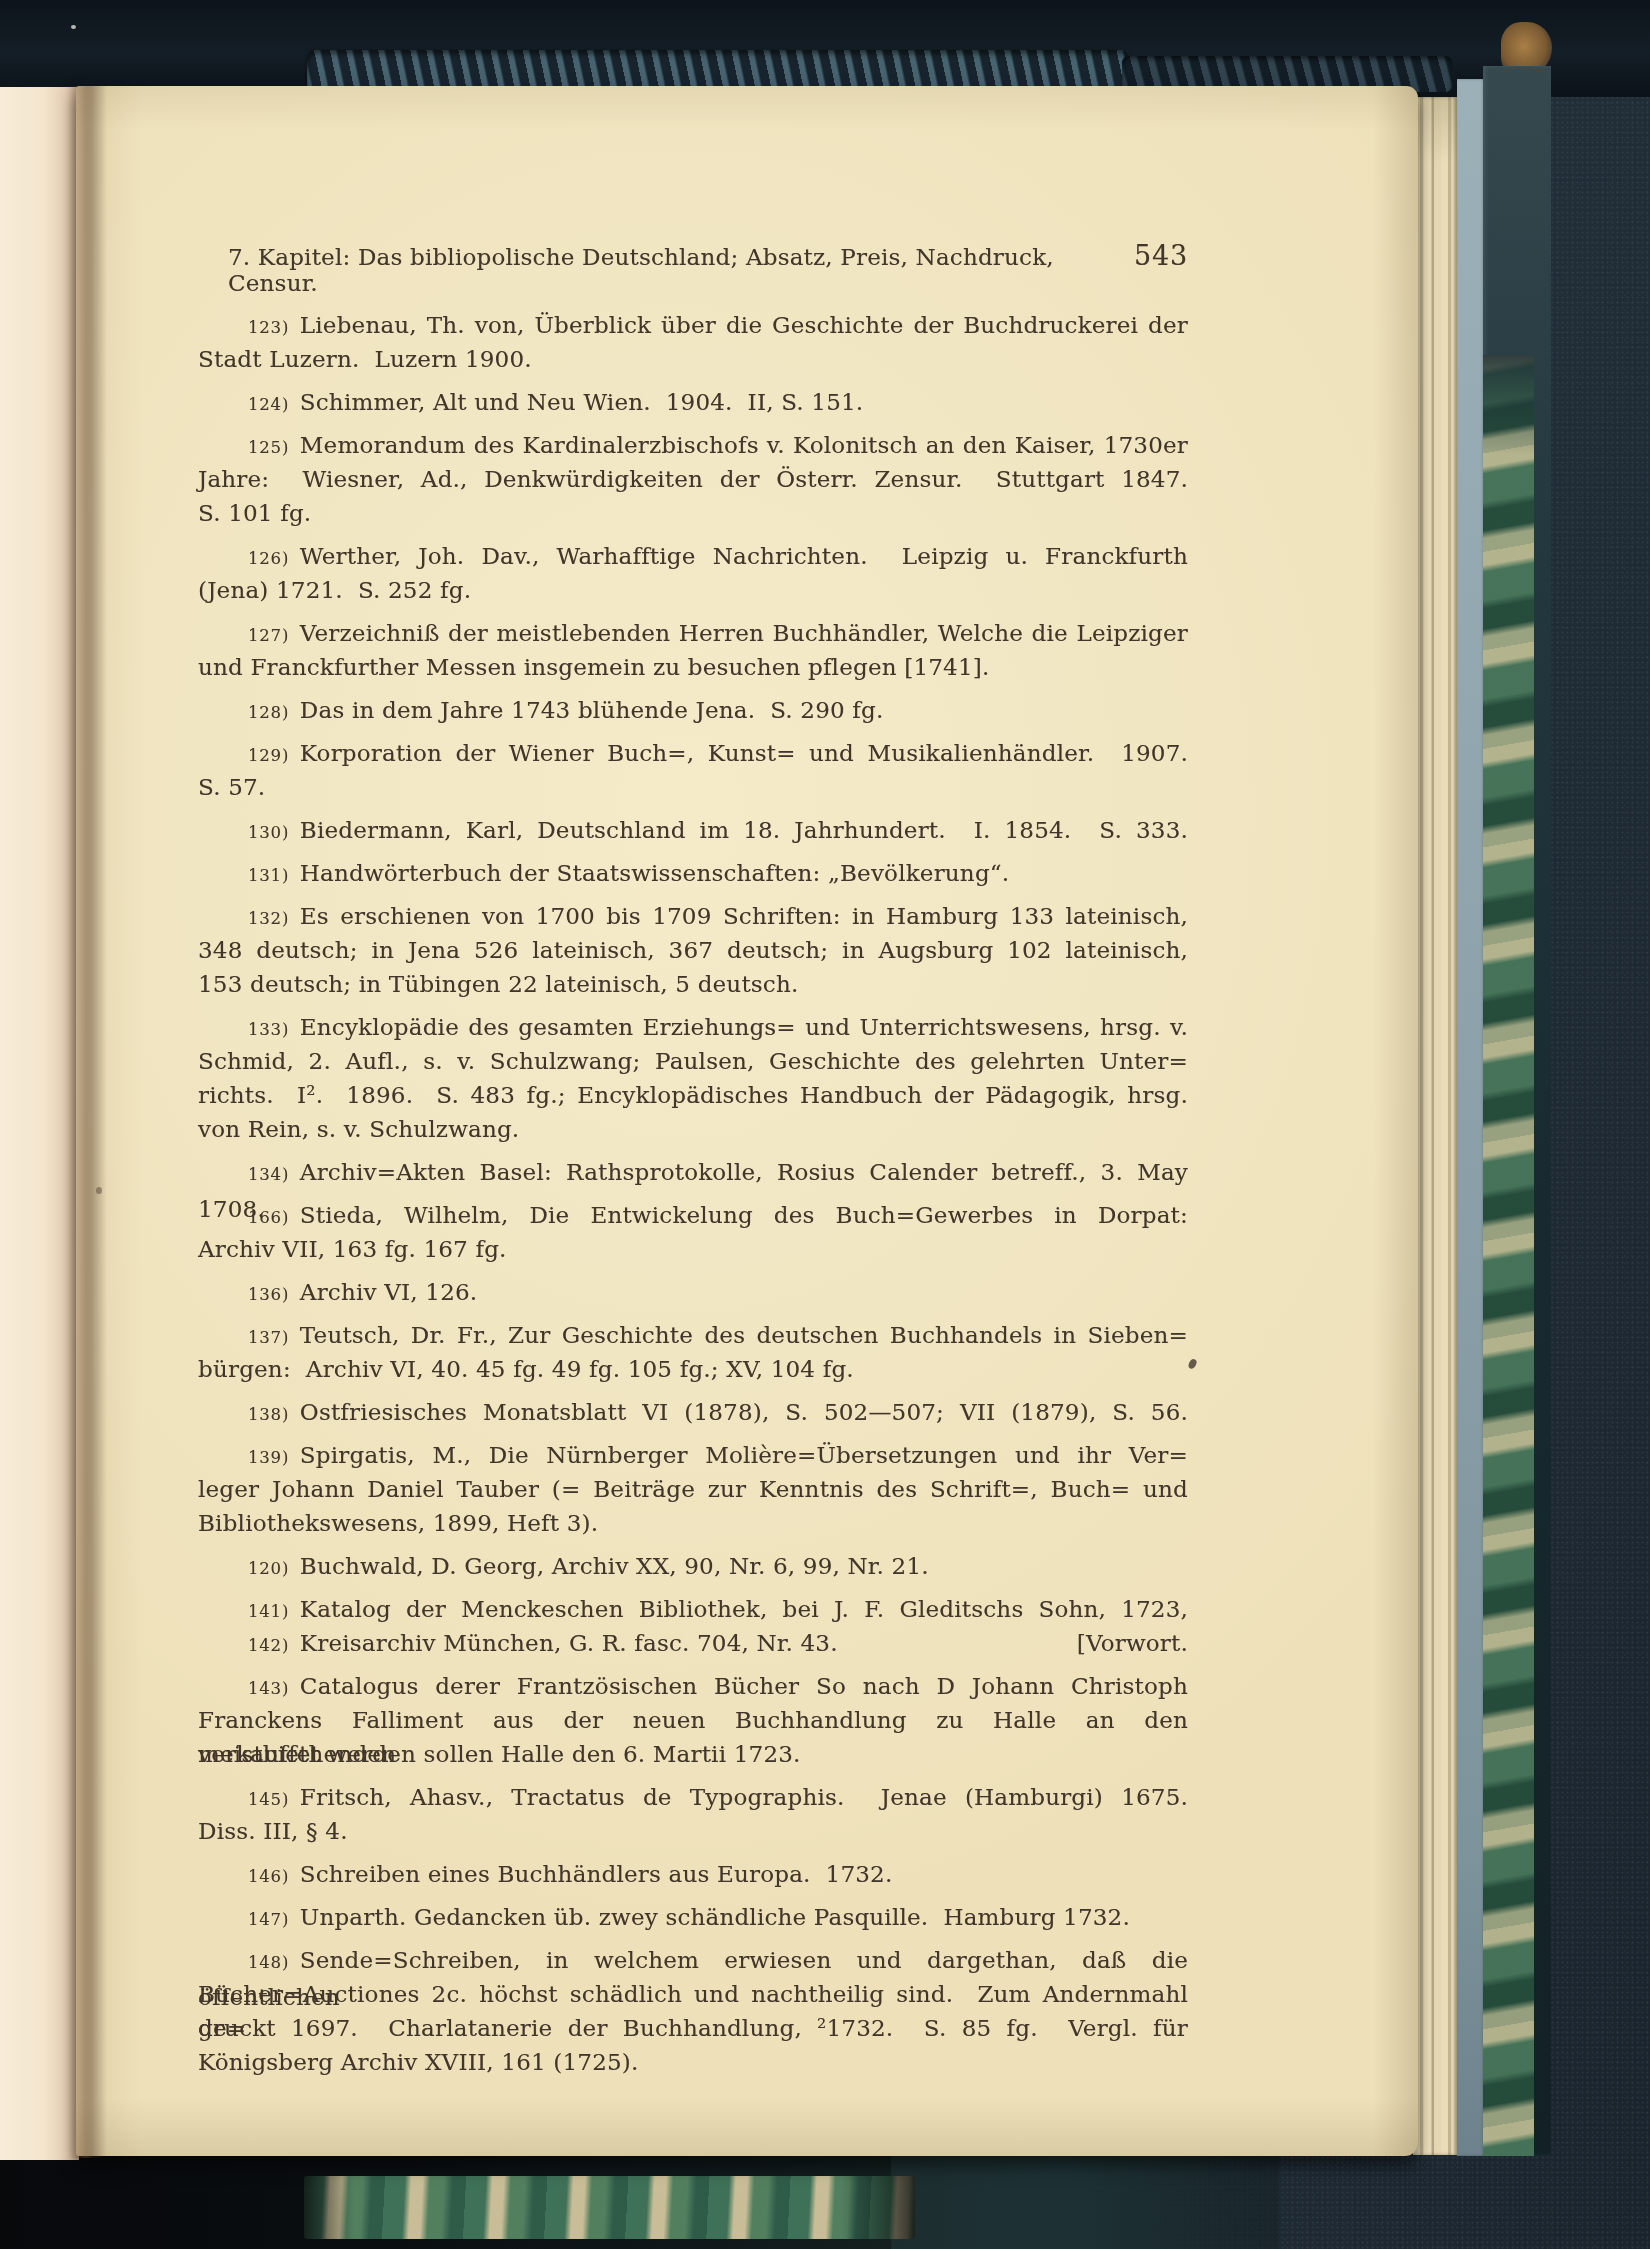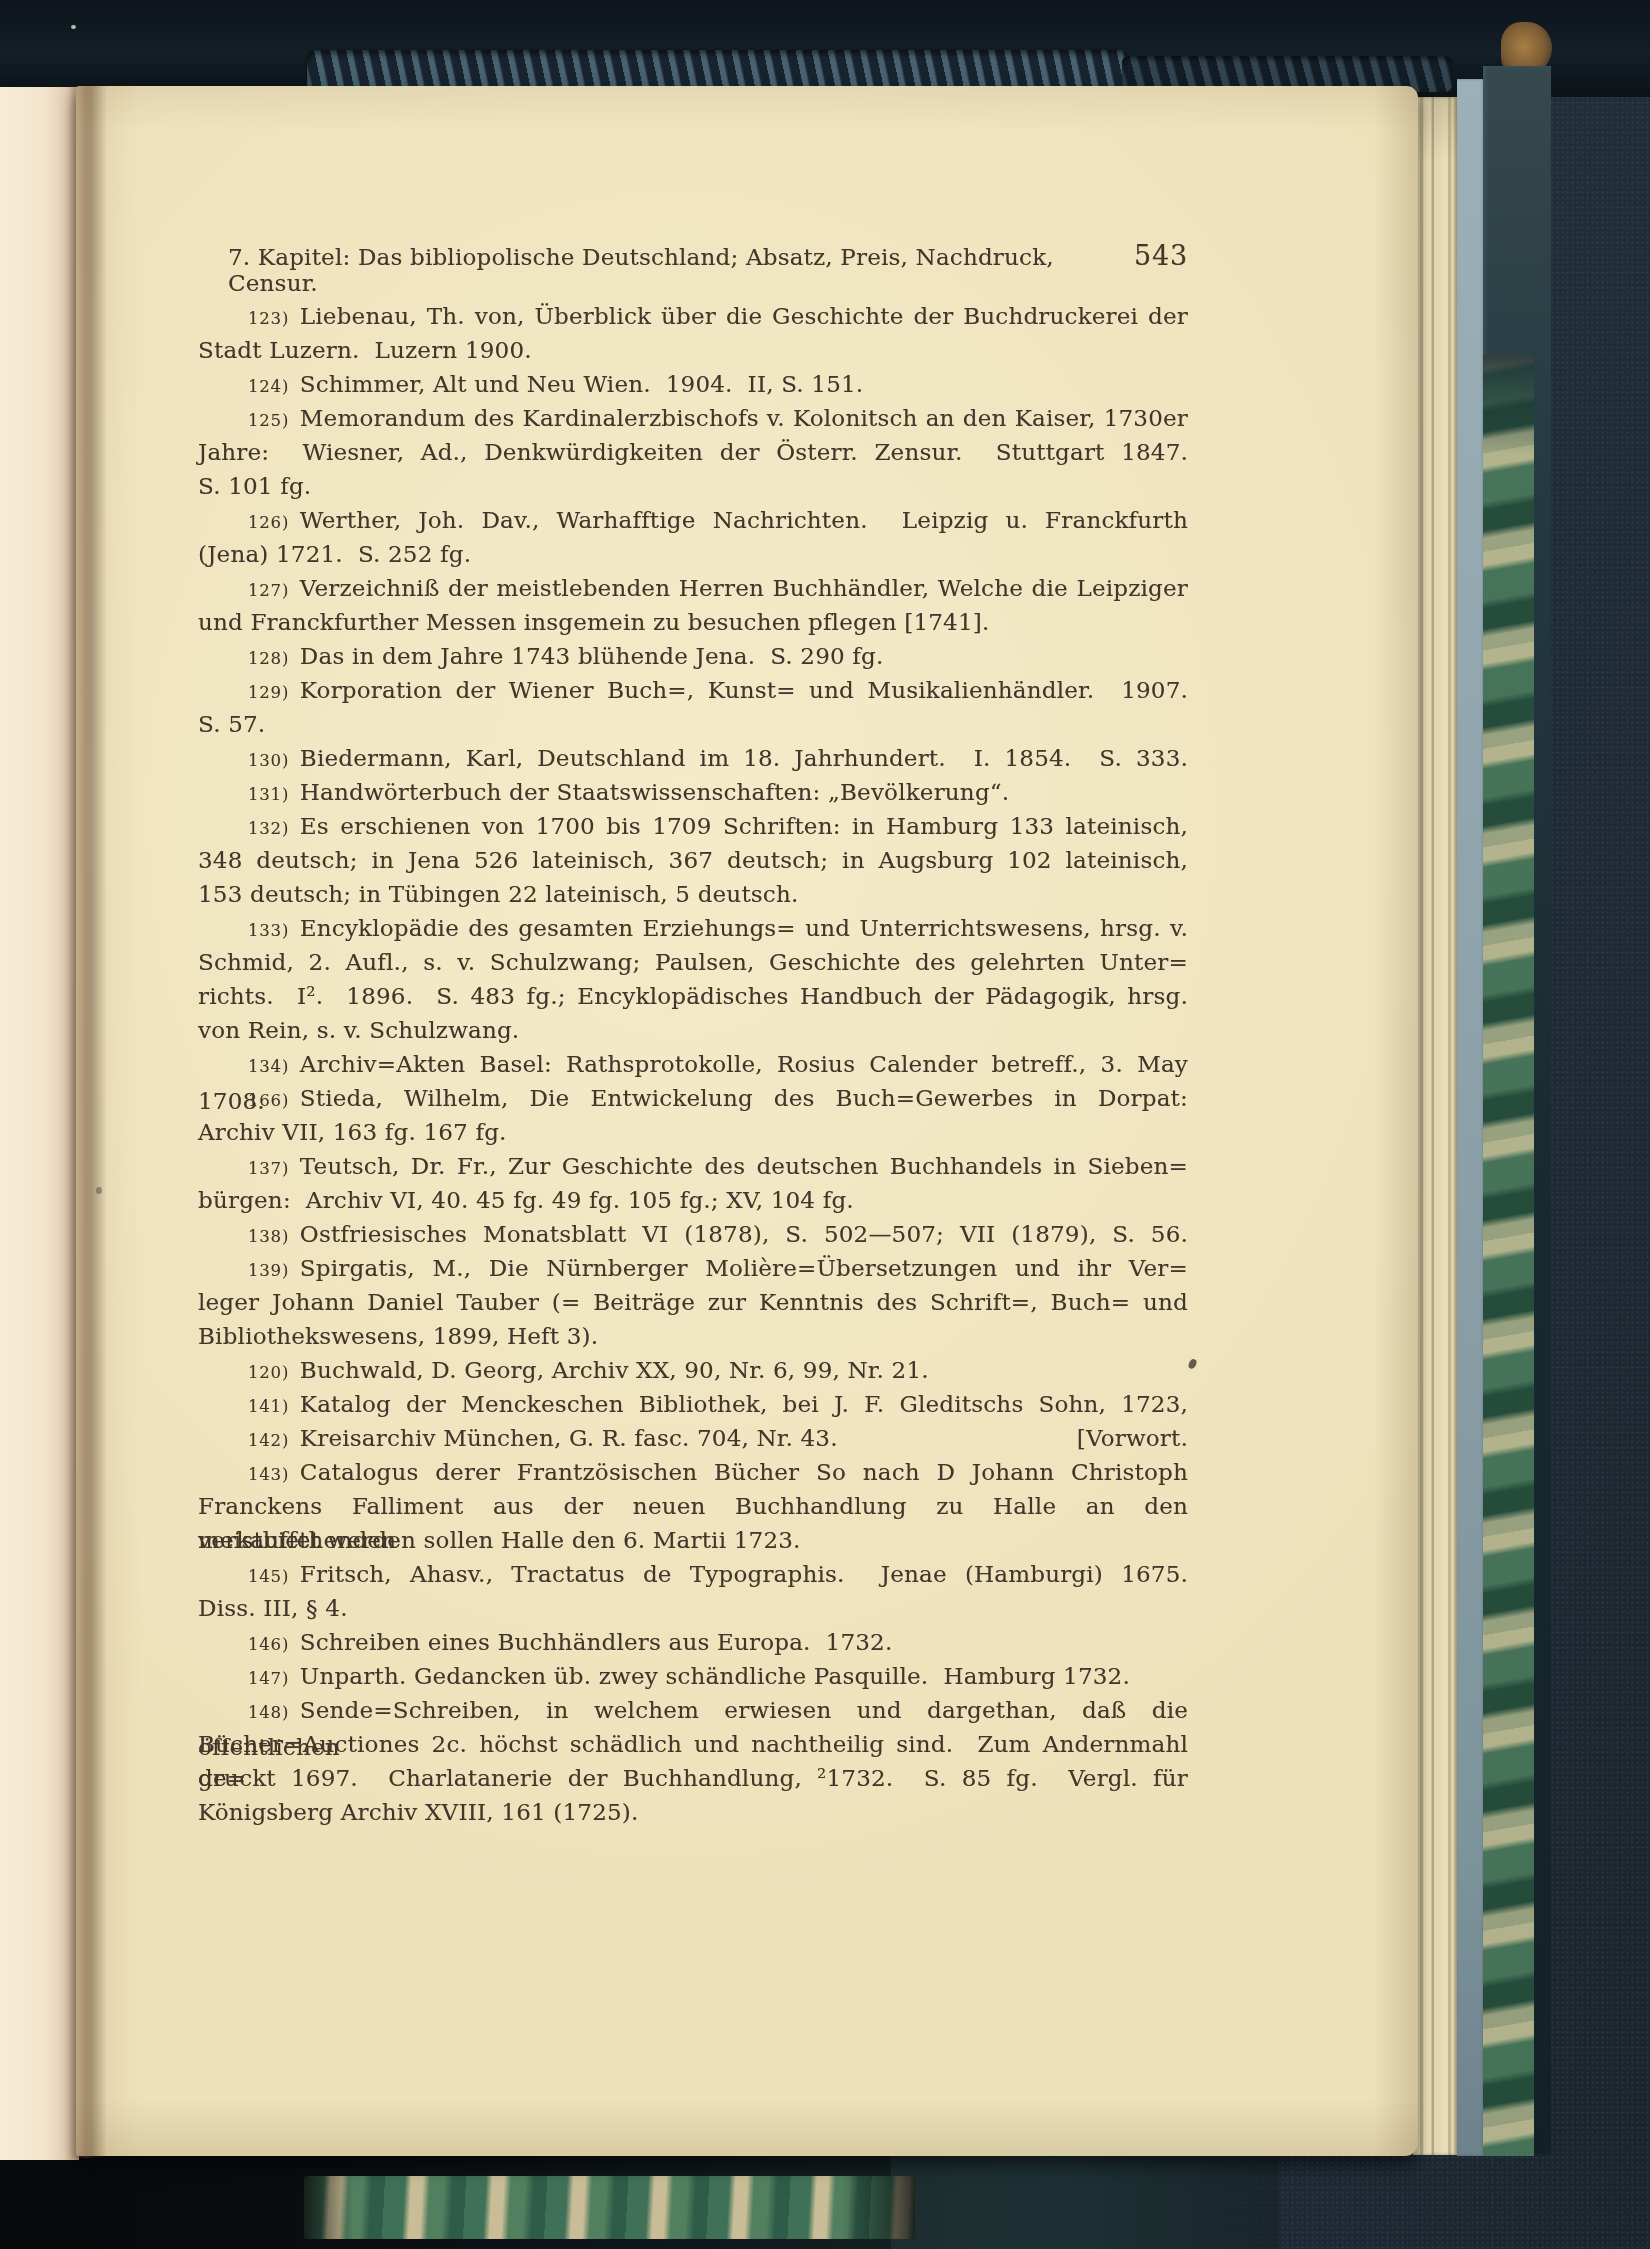--- a/index.html
+++ b/index.html
@@ -80,21 +80,21 @@
     justify-content:space-between;align-items:baseline;color:#43362a;}
   .chapter-title{font-size:23px;padding-left:30px;letter-spacing:0.2px;
     text-shadow:0.2px 0.2px 0 rgba(66,54,43,.35);}
   .page-number{font-size:27px;letter-spacing:0.8px;text-shadow:0.2px 0.2px 0 rgba(66,54,43,.35);margin-left:16px;}
 
   .footnotes-block{position:absolute;left:122px;top:213px;width:990px;color:#42362b;}
   .ln{height:34px;line-height:34px;font-size:23px;white-space:pre-wrap;
       text-align:justify;text-align-last:left;letter-spacing:0.2px;
       text-shadow:0.2px 0.2px 0 rgba(66,54,43,.32);}
   .ln.j{text-align-last:justify;}
-  .ln.s{text-indent:50px;}
+  .ln.s{text-indent:50px;margin-top:9px;}
   .num{font-size:16.5px;margin-right:10.7px;letter-spacing:0.8px;}
   .ln.split{display:flex;justify-content:space-between;text-indent:0;padding-left:50px;
     text-align:center;text-align-last:left;}
   .split .lft{white-space:pre-wrap;}
 
   
   .ink-speck1{position:absolute;left:1189px;top:1359px;width:7.4px;height:10px;border-radius:50% 40% 55% 45%;
     background:rgba(55,45,35,.75);transform:rotate(20deg);}
   .ink-speck2{position:absolute;left:96px;top:1187px;width:5.8px;height:7.4px;border-radius:50%;
     background:rgba(80,65,50,.45);}
@@ -146,20 +146,21 @@
       <div class="ln s j"><span class="num">132)</span><span class="t">Es erschienen von 1700 bis 1709 Schriften: in Hamburg 133 lateinisch,</span></div>
       <div class="ln j"><span class="t">348 deutsch; in Jena 526 lateinisch, 367 deutsch; in Augsburg 102 lateinisch,</span></div>
       <div class="ln e"><span class="t">153 deutsch; in Tübingen 22 lateinisch, 5 deutsch.</span></div>
       <div class="ln s j"><span class="num">133)</span><span class="t">Encyklopädie des gesamten Erziehungs= und Unterrichtswesens, hrsg. v.</span></div>
       <div class="ln j"><span class="t">Schmid, 2. Aufl., s. v. Schulzwang; Paulsen, Geschichte des gelehrten Unter=</span></div>
       <div class="ln j"><span class="t">richts.  I².  1896.  S. 483 fg.; Encyklopädisches Handbuch der Pädagogik, hrsg.</span></div>
       <div class="ln e"><span class="t">von Rein, s. v. Schulzwang.</span></div>
       <div class="ln s j"><span class="num">134)</span><span class="t">Archiv=Akten Basel: Rathsprotokolle, Rosius Calender betreff., 3. May 1708.</span></div>
       <div class="ln s j"><span class="num">166)</span><span class="t">Stieda, Wilhelm, Die Entwickelung des Buch=Gewerbes in Dorpat:</span></div>
       <div class="ln e"><span class="t">Archiv VII, 163 fg. 167 fg.</span></div>
+      <div class="ln s e"><span class="num">136)</span><span class="t">Archiv VI, 126.</span></div>
       <div class="ln s j"><span class="num">137)</span><span class="t">Teutsch, Dr. Fr., Zur Geschichte des deutschen Buchhandels in Sieben=</span></div>
       <div class="ln e"><span class="t">bürgen:  Archiv VI, 40. 45 fg. 49 fg. 105 fg.; XV, 104 fg.</span></div>
       <div class="ln s j"><span class="num">138)</span><span class="t">Ostfriesisches Monatsblatt VI (1878), S. 502—507; VII (1879), S. 56.</span></div>
       <div class="ln s j"><span class="num">139)</span><span class="t">Spirgatis, M., Die Nürnberger Molière=Übersetzungen und ihr Ver=</span></div>
       <div class="ln j"><span class="t">leger Johann Daniel Tauber (= Beiträge zur Kenntnis des Schrift=, Buch= und</span></div>
       <div class="ln e"><span class="t">Bibliothekswesens, 1899, Heft 3).</span></div>
       <div class="ln s e"><span class="num">120)</span><span class="t">Buchwald, D. Georg, Archiv XX, 90, Nr. 6, 99, Nr. 21.</span></div>
       <div class="ln s j"><span class="num">141)</span><span class="t">Katalog der Menckeschen Bibliothek, bei J. F. Gleditschs Sohn, 1723,</span></div>
       <div class="ln split"><span class="lft"><span class="num">142)</span><span class="t">Kreisarchiv München, G. R. fasc. 704, Nr. 43.</span></span><span class="catch">[Vorwort.</span></div>
       <div class="ln s j"><span class="num">143)</span><span class="t">Catalogus derer Frantzösischen Bücher So nach D Johann Christoph</span></div>

